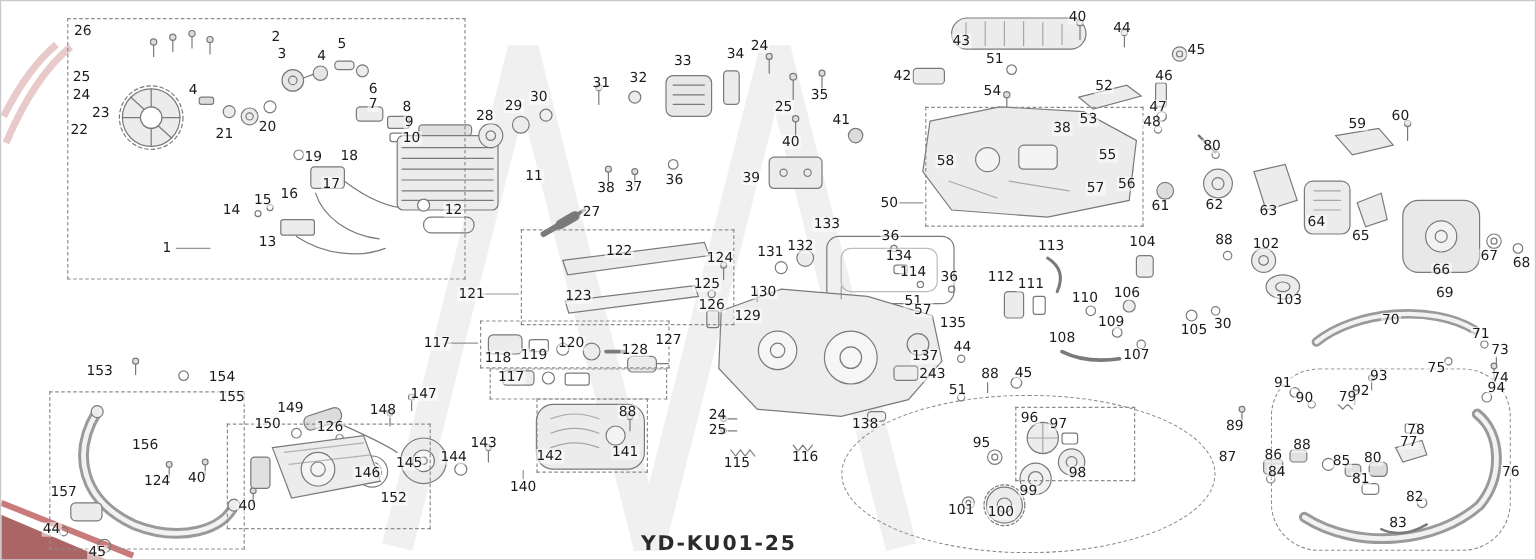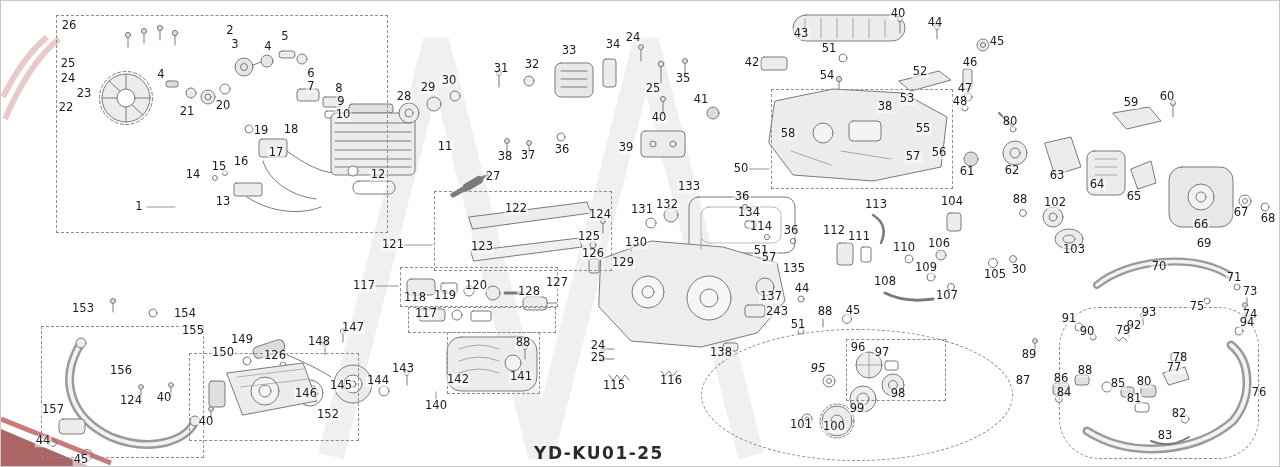--- a/index.html
+++ b/index.html
@@ -496,21 +496,21 @@
       <span class="callout" style="left: 801px; top: 288px;">44</span>
       <span class="callout" style="left: 824px; top: 311px;">88</span>
       <span class="callout" style="left: 852px; top: 310px;">45</span>
       <span class="callout" style="left: 776px; top: 311px;">243</span>
       <span class="callout" style="left: 797px; top: 324px;">51</span>
       <span class="callout" style="left: 720px; top: 352px;">138</span>
       <span class="callout" style="left: 597px; top: 345px;">24</span>
       <span class="callout" style="left: 597px; top: 357px;">25</span>
       <span class="callout" style="left: 613px; top: 385px;">115</span>
       <span class="callout" style="left: 670px; top: 380px;">116</span>
-      <span class="callout" style="left: 817px; top: 368px; font-style: italic;">95</span>
+      <span class="callout" style="left: 817px; top: 368px;">95</span>
       <span class="callout" style="left: 857px; top: 347px;">96</span>
       <span class="callout" style="left: 881px; top: 352px;">97</span>
       <span class="callout" style="left: 897px; top: 393px;">98</span>
       <span class="callout" style="left: 856px; top: 408px;">99</span>
       <span class="callout" style="left: 833px; top: 426px;">100</span>
       <span class="callout" style="left: 800px; top: 424px;">101</span>
       <span class="callout" style="left: 82px; top: 308px;">153</span>
       <span class="callout" style="left: 184px; top: 313px;">154</span>
       <span class="callout" style="left: 192px; top: 330px;">155</span>
       <span class="callout" style="left: 241px; top: 339px;">149</span>

